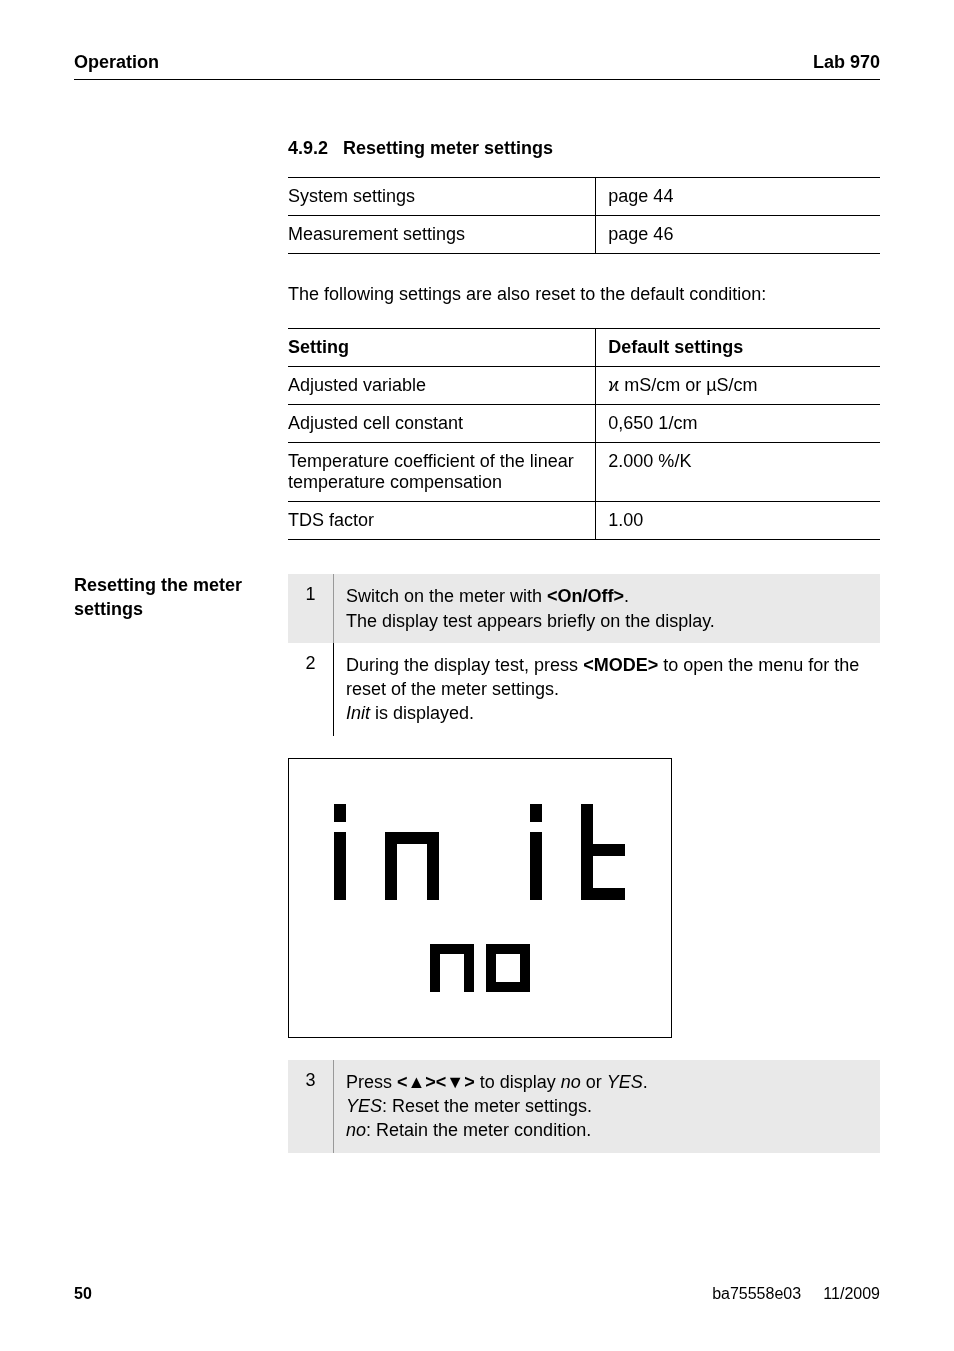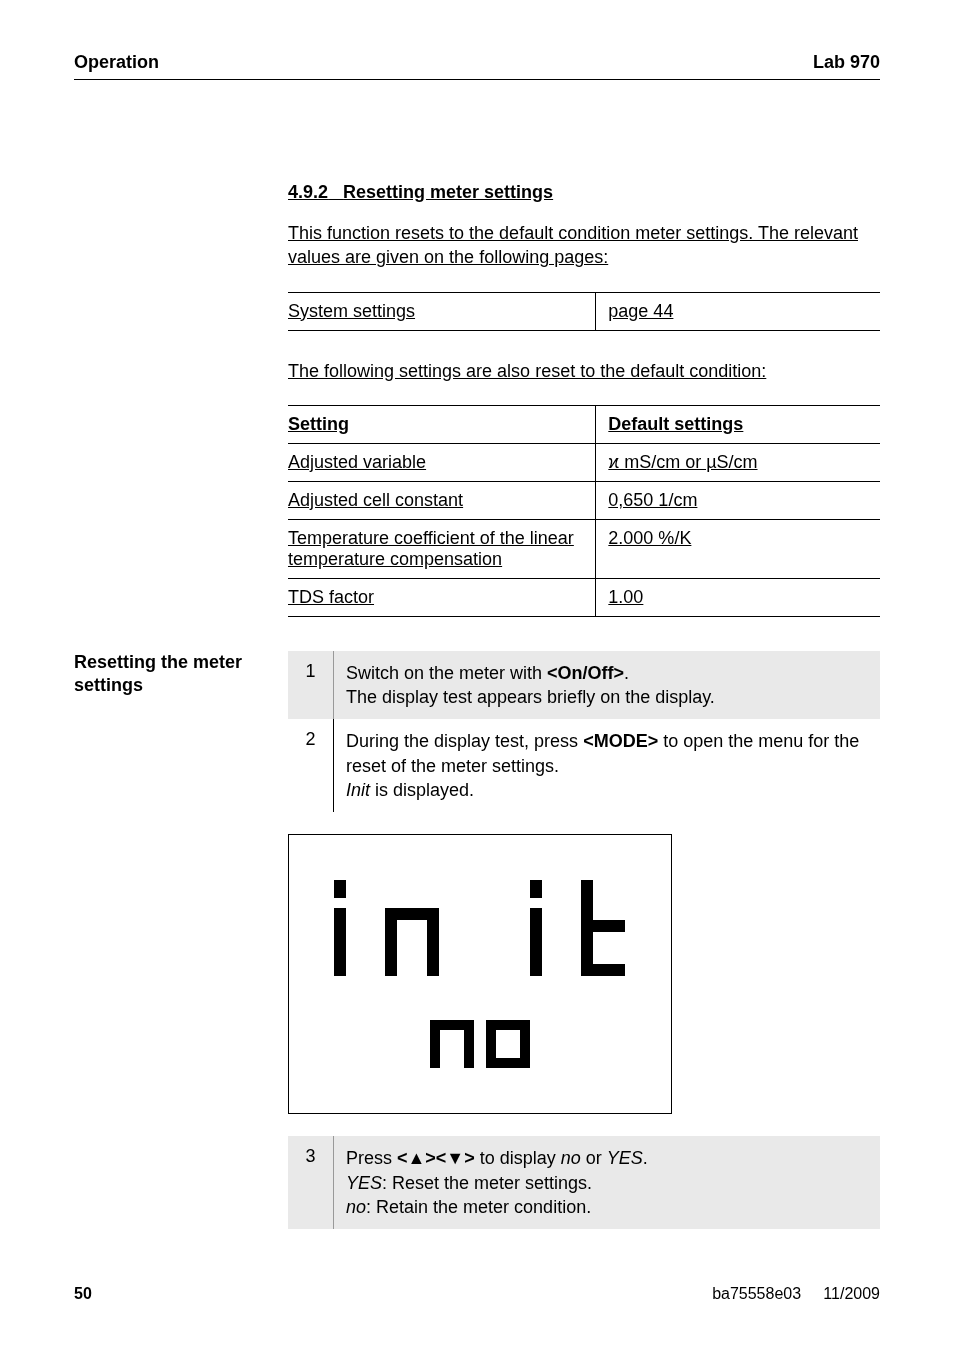--- a/index.html
+++ b/index.html
@@ -1,21 +1,21 @@
 <!DOCTYPE html>
 <html><head>
 <meta charset="utf-8">
 <style>
   * { box-sizing: border-box; margin: 0; padding: 0; }
   html, body { width: 954px; height: 1351px; font-family: Arial, Helvetica, sans-serif; color: #000; background: #fff; }
   .page { width: 954px; height: 1351px; position: relative; padding: 52px 74px 48px 74px; }
   .header { display: flex; justify-content: space-between; align-items: baseline; padding-bottom: 6px; border-bottom: 1px solid #000; }
   .header .left { font-weight: bold; font-size: 18px; }
   .header .right { font-weight: bold; font-size: 18px; }
-  .content { margin-left: 214px; margin-top: 102px; text-decoration: underline; }
+  .content { margin-left: 214px; margin-top: 58px; }
   .subhead { font-weight: bold; font-size: 18px; margin-bottom: 18px; }
   .para { font-size: 18px; line-height: 1.35; margin-bottom: 22px; }
   table.simple { width: 100%; border-collapse: collapse; font-size: 18px; margin-bottom: 28px; }
   table.simple td { padding: 8px 10px 8px 0; vertical-align: top; }
   table.simple td.col1 { width: 52%; border-right: 1px solid #000; }
   table.simple td.col2 { padding-left: 12px; }
   table.simple tr { border-bottom: 1px solid #000; }
   table.simple tr.first { border-top: 1px solid #000; }
   table.settings { width: 100%; border-collapse: collapse; font-size: 18px; margin-bottom: 34px; }
   table.settings th { text-align: left; padding: 8px 20px 8px 0; font-weight: bold; border-top: 1.5px solid #000; border-bottom: 1.5px solid #000; }
@@ -50,27 +50,30 @@
 <div class="page">
   <div class="header">
     <div class="left">Operation</div>
     <div class="right">Lab 970</div>
   </div>
 
   <div class="content">
     <div class="subhead">
       <span>4.9.2</span>&nbsp;&nbsp;&nbsp;<span>Resetting meter settings</span>
     </div>
-    <div class="para">This function resets to the default condition meter settings. The relevant values are given on the following pages:</div>
 
     <table class="simple">
       <tbody>
           <tr class="first">
         <td class="col1">System settings</td>
         <td class="col2">page 44</td>
+      </tr>
+      <tr>
+        <td class="col1">Measurement settings</td>
+        <td class="col2">page 46</td>
       </tr>
     </tbody>
       </table>
 
     <div class="para">The following settings are also reset to the default condition:</div>
 
     <table class="settings">
       <thead>
         <tr>
           <th class="col1">Setting</th>

